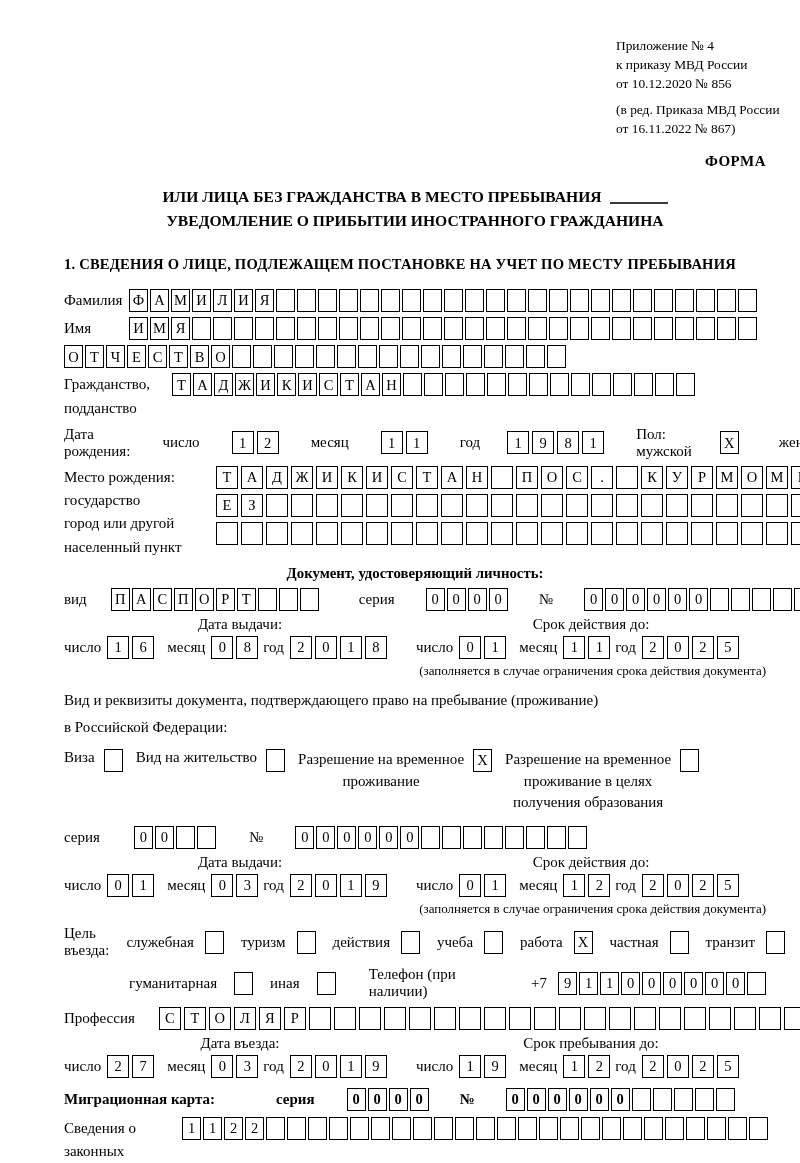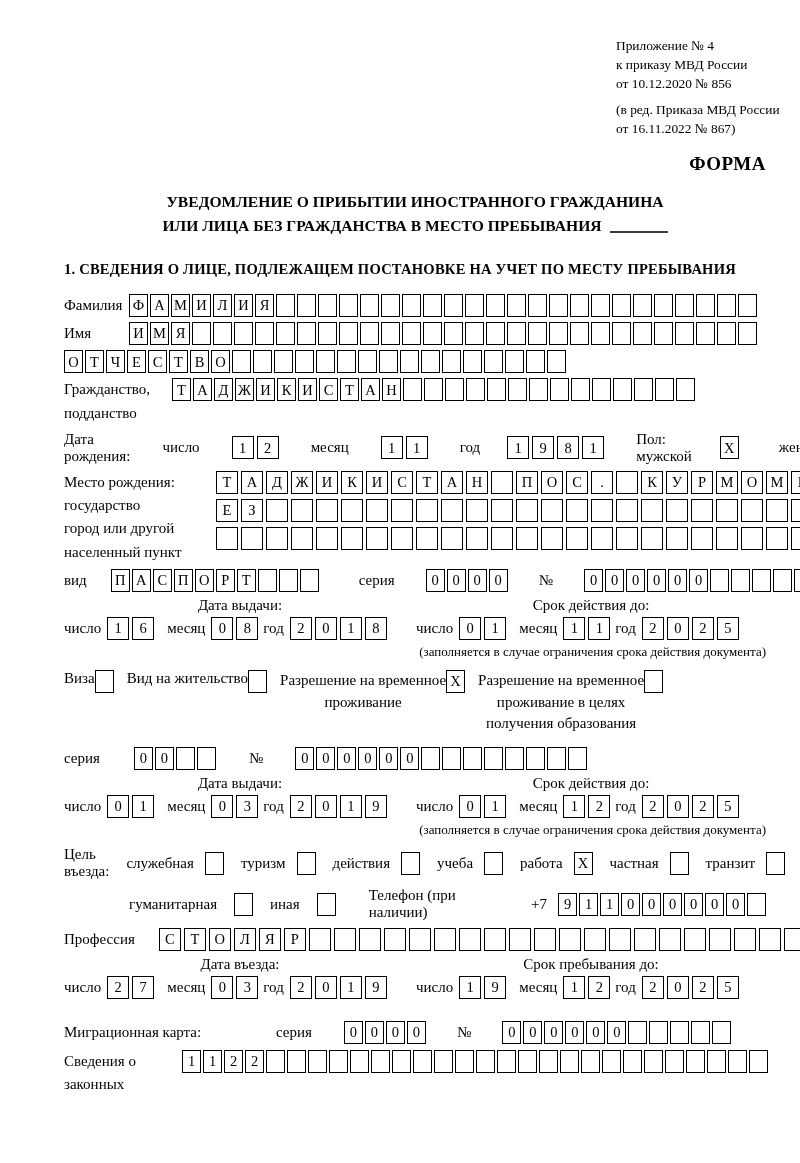--- a/index.html
+++ b/index.html
@@ -7,21 +7,21 @@
     width:800px; height:1163px; box-sizing:border-box;
     background:#fff; color:#000;
     font-family:"Liberation Serif", serif;
     font-size:15px;
     padding:36px 34px 16px 64px;
     overflow:hidden;
     position:relative;
   }
   .appendix { margin-left:552px; width:190px; font-size:13.4px; line-height:1.42; }
   .appendix .grp2 { margin-top:7px; }
-  .forma { text-align:right; font-weight:bold; font-size:19px; margin-top:15px; letter-spacing:.5px; }
+  .forma { text-align:right; font-weight:bold; font-size:15px; margin-top:15px; letter-spacing:.5px; }
   .title { text-align:center; font-weight:bold; font-size:15.6px; line-height:1.5; margin-top:15px; }
   .blank-line { display:inline-block; width:58px; height:2px; background:#3a3a3a; margin-left:8px; vertical-align:-2px; }
   .sec-heading { font-weight:bold; font-size:14.6px; margin-top:24px; margin-bottom:16px; letter-spacing:.2px; }
 
   .row { display:flex; align-items:flex-start; margin-bottom:5px; }
   .row.vcenter { align-items:center;gap:24px; }
   .lblcol { flex-shrink:0; line-height:1.55; }
   .boxes { display:inline-flex; gap:2px; }
   .box {
     width:19px; height:23px; box-sizing:border-box;
@@ -39,48 +39,48 @@
   .dates .dcol-l { width:352px; flex-shrink:0; }
   .dates .dcol-r { flex:1; }
   .date-heading { text-align:center; font-size:15px; margin-bottom:3px; }
   .date-row { display:flex; align-items:center; gap:5px; }
   .date-row .dlbl { margin-right:1px; }
   .gap-m { margin-left:8px; }
   .note { font-size:13px; text-align:right; margin-top:4px; margin-bottom:2px; }
 
   .intro { line-height:1.8; margin-top:6px; }
   .opts { display:flex; align-items:flex-start; margin:8px 0 12px; gap:13px; }
-  .opt { display:flex; align-items:flex-start; }
+  .opt { display:flex; align-items:flex-start; gap:9px; }
   .opt .ml { text-align:center; line-height:1.45; }
 
   .inline-row { display:flex; align-items:center; flex-wrap:nowrap; gap:11px; margin-bottom:7px; }
   .inline-row .sp { margin-left:6px; }
   .indent1 { margin-left:65px; }
-  .mt6 { margin-top:6px; } .mt10 { margin-top:22px; }
+  .mt6 { margin-top:6px; } .mt10 { margin-top:10px;font-weight:bold; }
 </style>
 </head>
 <body>
 
 <div class="page">
 
   <div class="appendix">
     <div>Приложение № 4</div>
     <div>к приказу МВД России</div>
     <div>от 10.12.2020 № 856</div>
     <div class="grp2">(в ред. Приказа МВД России</div>
     <div>от 16.11.2022 № 867)</div>
   </div>
 
   <div class="forma">ФОРМА</div>
 
   <div class="title">
-    <div>УВЕДОМЛЕНИЕ О ПРИБЫТИИ ИНОСТРАННОГО ГРАЖДАНИНА</div>
     <div>
       <span>ИЛИ ЛИЦА БЕЗ ГРАЖДАНСТВА В МЕСТО ПРЕБЫВАНИЯ</span><span class="blank-line"></span>
     </div>
+    <div>УВЕДОМЛЕНИЕ О ПРИБЫТИИ ИНОСТРАННОГО ГРАЖДАНИНА</div>
   </div>
 
   <div class="sec-heading">1. СВЕДЕНИЯ О ЛИЦЕ, ПОДЛЕЖАЩЕМ ПОСТАНОВКЕ НА УЧЕТ ПО МЕСТУ ПРЕБЫВАНИЯ</div>
 
   <div class="row">
     <div class="lblcol" style="width:65px">Фамилия</div>
     <span class="boxes">
         <span class="box">Ф</span>
         <span class="box">А</span>
         <span class="box">М</span>
@@ -324,20 +324,21 @@
           <span class="box"></span>
           <span class="box"></span>
           <span class="box"></span>
           <span class="box"></span>
           <span class="box"></span>
           <span class="box"></span>
         </span>
     </div>
   </div>
 
+  <div class="doc-heading">Документ, удостоверяющий личность:</div>
 
   <div class="row vcenter">
     <span style="width:52px">вид</span>
     <span class="boxes">
         <span class="box">П</span>
         <span class="box">А</span>
         <span class="box">С</span>
         <span class="box">П</span>
         <span class="box">О</span>
         <span class="box">Р</span>
@@ -410,20 +411,24 @@
             <span class="box">2</span>
             <span class="box">0</span>
             <span class="box">2</span>
             <span class="box">5</span>
           </span>
       </div>
       <div class="note">(заполняется в случае ограничения срока действия документа)</div>
     </div>
   </div>
 
+  <div class="intro">
+    <div>Вид и реквизиты документа, подтверждающего право на пребывание (проживание)</div>
+    <div>в Российской Федерации:</div>
+  </div>
 
   <div class="opts">
     <div class="opt">
       <span>Виза</span>
       <span class="boxes">
           <span class="box"></span>
         </span>
     </div>
     <div class="opt">
       <span>Вид на жительство</span>

